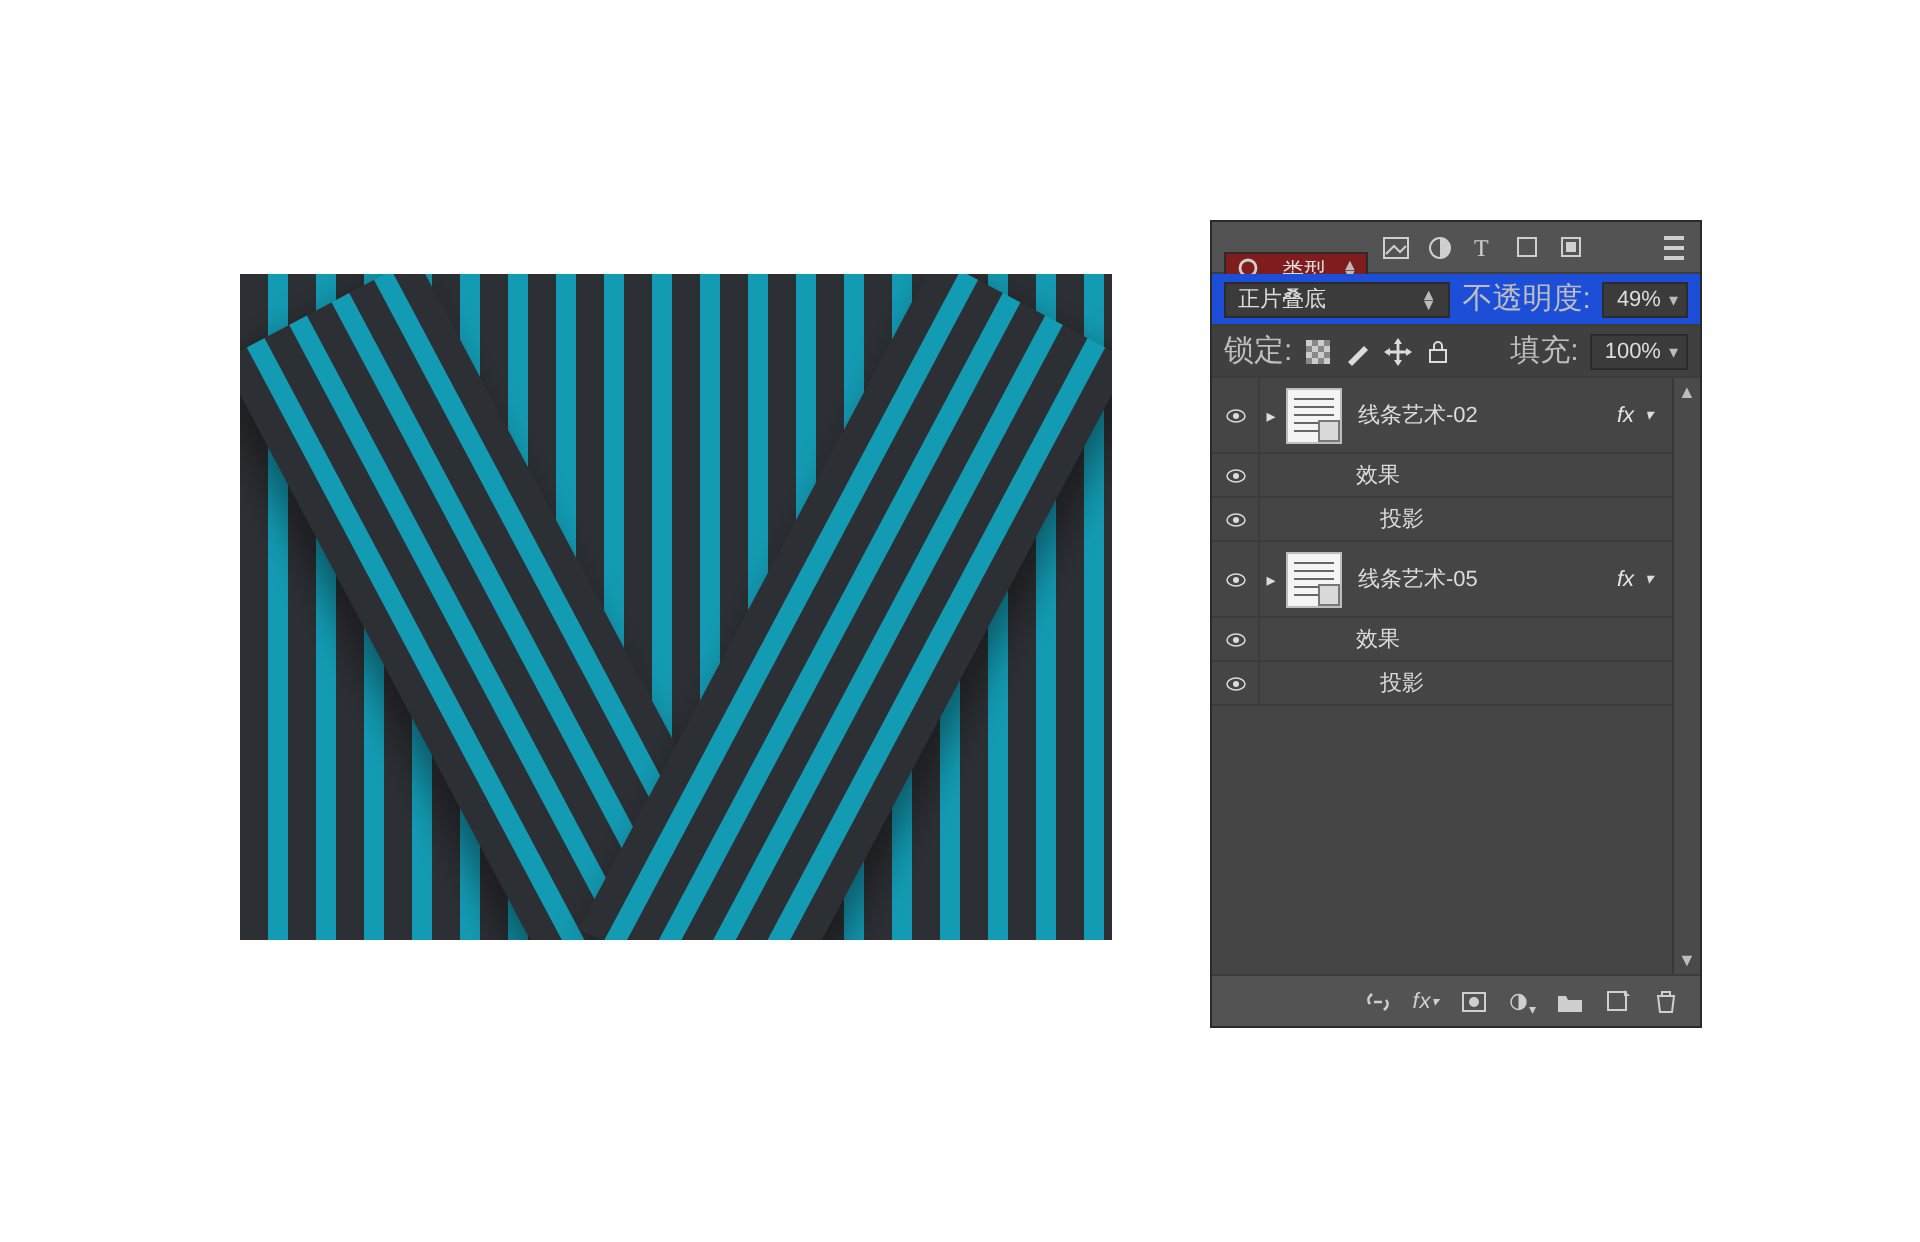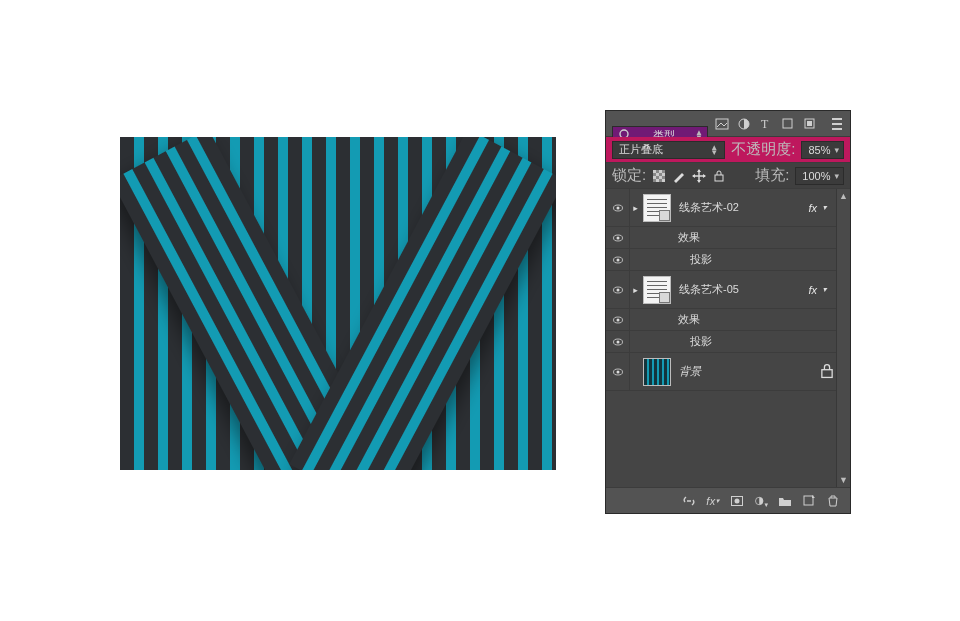--- a/index.html
+++ b/index.html
@@ -67,41 +67,41 @@
   }
   .panel-row { display: flex; align-items: center; gap: 6px; }
   .panel-top {
     background: #535353;
     border-bottom: 1px solid #3c3c3c;
     padding: 4px 6px;
     height: 26px;
   }
   .filter-select {
     display: flex; align-items: center;
-    background: #701a75;
+    background: #7f1d1d;
     border: 1px solid #2b2b2b;
     height: 18px;
     padding: 0 4px;
-    gap: 20px;
+    gap: 8px;
     margin-top: 23px;
   }
   .filter-select .arrows { font-size: 8px; color:#bbb; line-height: 5px; display:flex; flex-direction:column; align-items:center;}
   .filter-icon {
     width: 16px; height: 16px;
     display: flex; align-items: center; justify-content: center;
     color: #cfcfcf;
   }
   .menu-btn {
     width: 14px; height: 18px; margin-left:auto;
     display:flex; flex-direction:column; justify-content:space-evenly; align-items:center;
   }
   .menu-btn span { width: 10px; height: 2px; background:#cfcfcf; }
 
   .panel-row2 {
-    background: #be185d;
+    background: #1d4ed8;
     border-bottom: 1px solid #3c3c3c;
     padding: 4px 6px;
     height: 26px;
   }
   .dropdown {
     flex: 1;
     display: flex; align-items: center; justify-content: space-between;
     background: #3b3b3b;
     border: 1px solid #2b2b2b;
     height: 18px;
@@ -275,21 +275,21 @@
       </div>
   </div>
 
   <div class="panel-row panel-row2">
     <div class="dropdown">
       <span>正片叠底</span>
       <span class="arrows">▲<br>▼</span>
     </div>
     <span class="lbl">不透明度:</span>
     <div class="pct-box">
-      <span>85%</span>
+      <span>49%</span>
       <span class="slide-handle">▾</span>
     </div>
   </div>
 
   <div class="panel-row panel-row3">
     <span class="lbl">锁定:</span>
     <div class="lock-icons">
       <span>
           <span class="checker"></span>
         </span>
@@ -412,39 +412,20 @@
               <circle cx="8" cy="8" r="2" fill="#dcdcdc"></circle>
             </svg>
           </span>
       </div>
       <span class="indent"></span>
         <span class="indent"></span>
         <span class="indent" style="width:12px"></span>
       <span class="layer-label">投影</span>
     </div>
 
-    <div class="layer-row">
-      <div class="vis-col">
-        <span class="eye">
-            <svg viewBox="0 0 16 16">
-              <ellipse cx="8" cy="8" rx="6" ry="4" fill="none" stroke="#dcdcdc"></ellipse>
-              <circle cx="8" cy="8" r="2" fill="#dcdcdc"></circle>
-            </svg>
-          </span>
-      </div>
-      <span class="twisty" style="visibility:hidden">▸</span>
-      <div class="thumb stripes"></div>
-      <span class="layer-label italic">背景</span>
-      <span class="lock-tail">
-        <svg viewBox="0 0 14 14" width="12" height="12">
-            <rect x="3" y="6" width="8" height="6" fill="none" stroke="#dcdcdc"></rect>
-            <path d="M5 6 V4 a2 2 0 0 1 4 0 V6" fill="none" stroke="#dcdcdc"></path>
-          </svg>
-      </span>
-    </div>
 
     <div class="scroll-stub">
       <span class="arrow">▲</span>
       <span class="arrow">▼</span>
     </div>
   </div>
 
   <div class="panel-footer">
     <span class="ficon">
         <svg viewBox="0 0 14 14">

